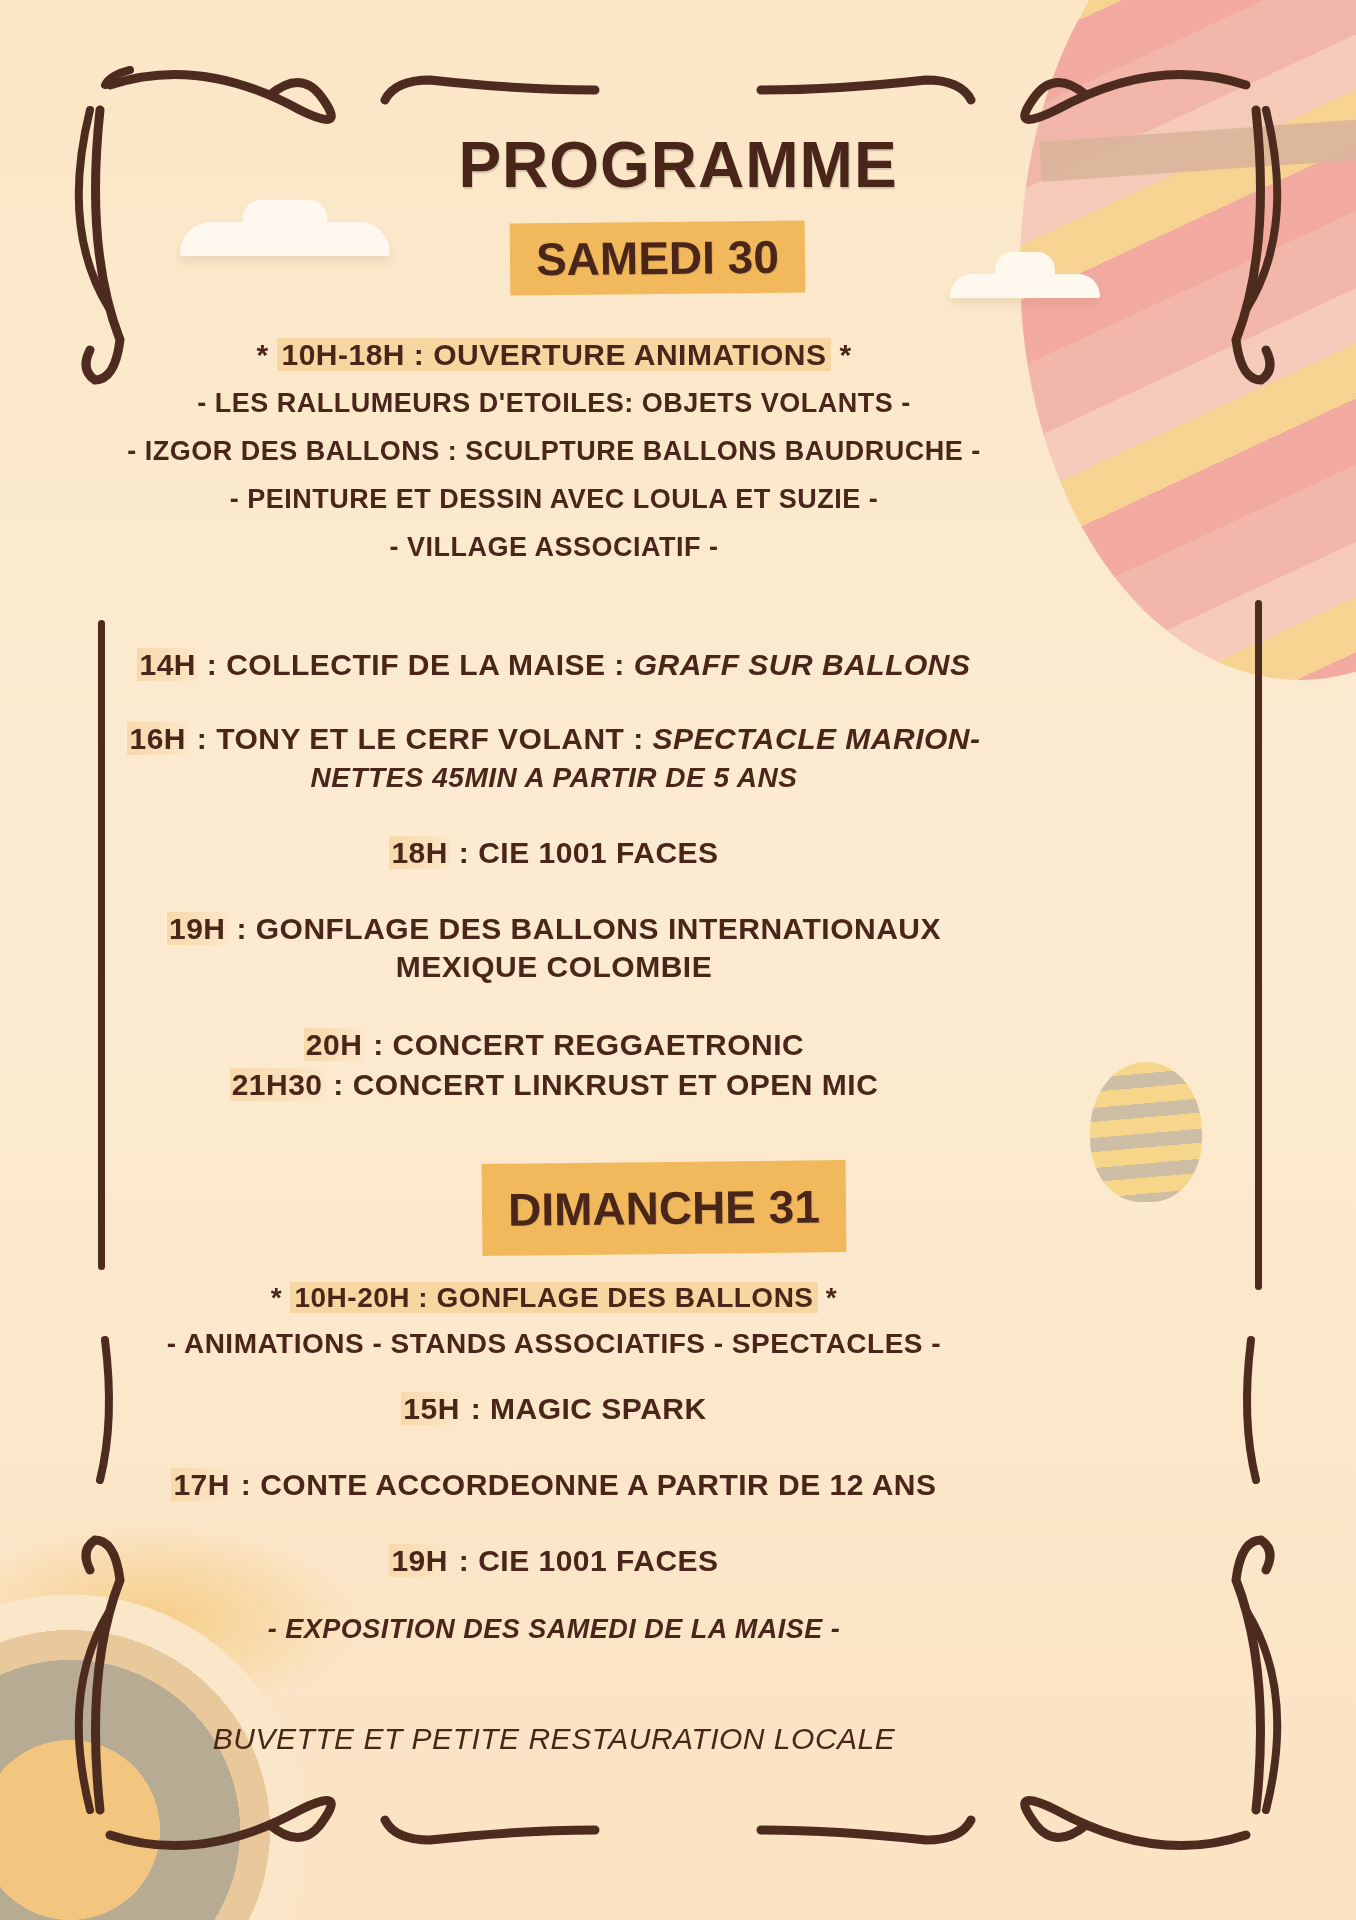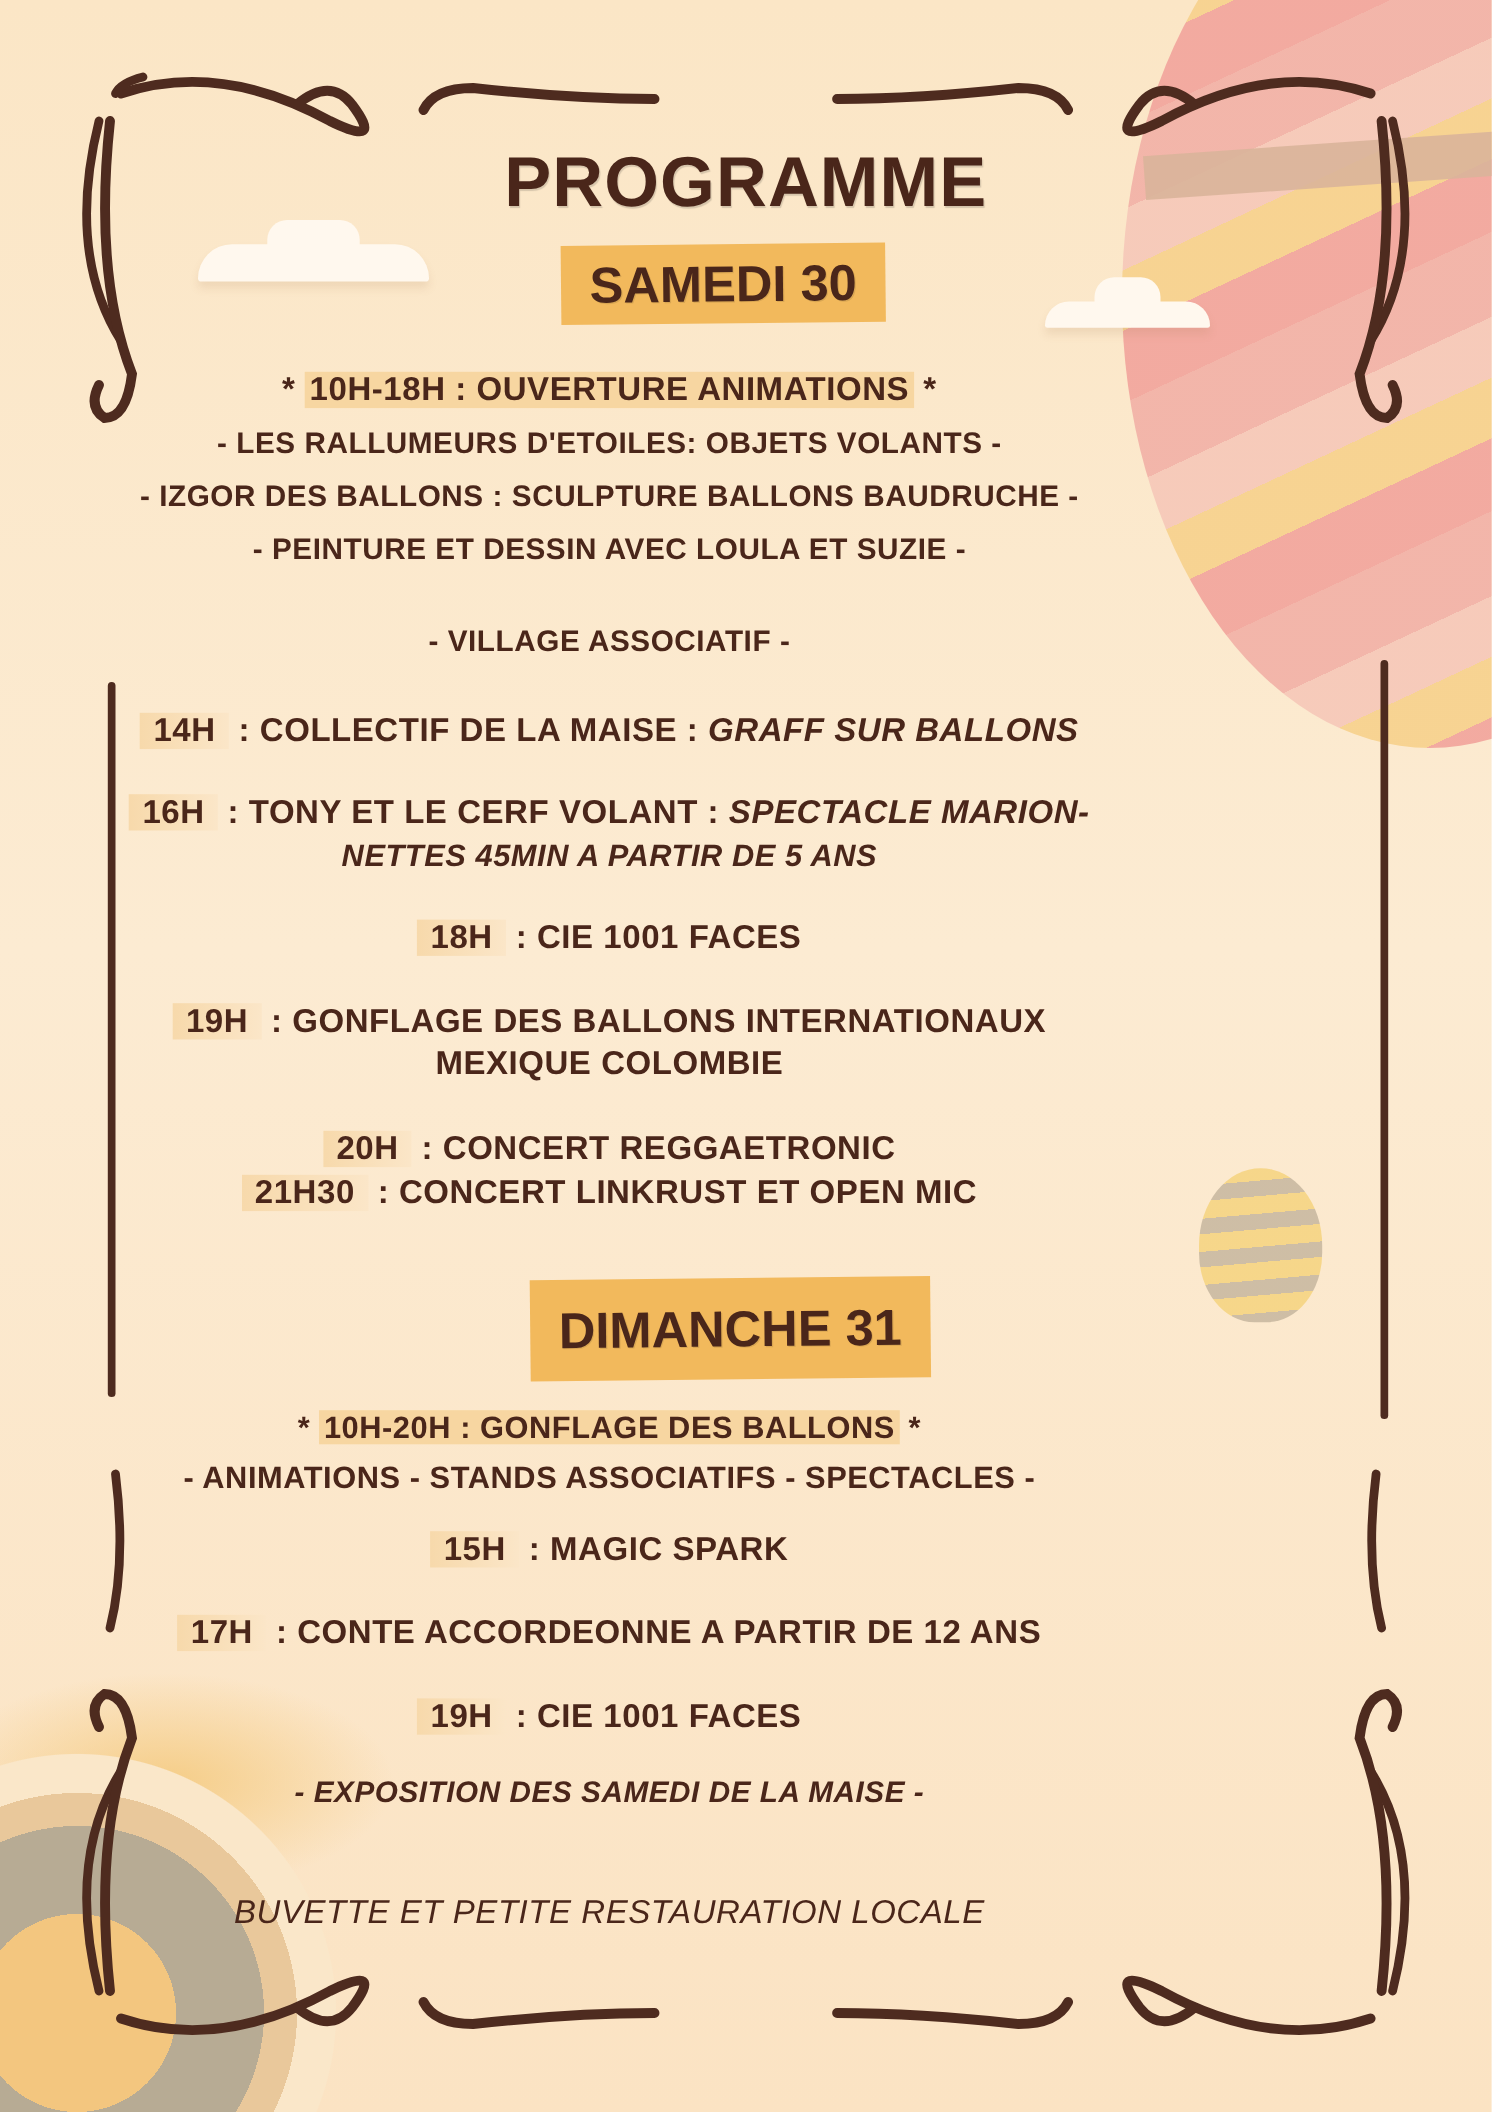--- a/index.html
+++ b/index.html
@@ -24,21 +24,21 @@
   
   .frame-line{background:#4e2b1f;border-radius:4px;}
   svg{position:absolute;overflow:visible;}
   .flourish path{fill:none;stroke:#4e2b1f;stroke-linecap:round;}
   .title{position:absolute;left:0;width:1356px;top:128px;font-size:64px;font-weight:900;letter-spacing:1px;color:#4a261a;
     text-shadow:1px 2px 1px rgba(0,0,0,.15);}
   .day-badge{position:absolute;background:#f2b95c;padding:0 26px;font-weight:900;color:#4a261a;
     transform:rotate(-0.6deg);text-shadow:1px 1px 0 rgba(0,0,0,.1);}
   .line{position:absolute;left:0;width:1108px;font-weight:700;color:#4a261a;letter-spacing:.5px;}
   .hl{background:#f7d6a1;padding:0 4px;}
-  .time{background:linear-gradient(90deg,#f7d9ab,#fbe6c8);padding:0 12px;}
+  .time{background:linear-gradient(90deg,#f7d9ab,#fbe6c8);padding:0 2px;}
   .ital{font-style:italic;}
 </style>
 </head>
 <body>
 
 <div class="abs balloon-tr"></div>
 <div class="abs balloon-tr-band"></div>
 <div class="abs balloon-bl-glow"></div>
 <div class="abs balloon-bl"></div>
 <div class="abs mini-balloon"></div>
@@ -78,21 +78,21 @@
 <div class="day-badge" style="left:510px;top:222px;height:72px;line-height:72px;font-size:46px;">SAMEDI 30</div>
 
 <div class="line" style="top:338px;font-size:30px;text-align:center;">
   <span>*</span>
   <span class="hl">10H-18H : OUVERTURE ANIMATIONS</span>
   <span>*</span>
 </div>
 <div class="line" style="top:388px;font-size:27px;text-align:center;">- LES RALLUMEURS D'ETOILES: OBJETS VOLANTS -</div>
 <div class="line" style="top:436px;font-size:27px;text-align:center;">- IZGOR DES BALLONS : SCULPTURE BALLONS BAUDRUCHE -</div>
 <div class="line" style="top:484px;font-size:27px;text-align:center;">- PEINTURE ET DESSIN AVEC LOULA ET SUZIE -</div>
-<div class="line" style="top:532px;font-size:27px;text-align:center;margin-top:36px;">- VILLAGE ASSOCIATIF -</div>
+<div class="line" style="top:532px;font-size:27px;text-align:center;">- VILLAGE ASSOCIATIF -</div>
 
 <div class="line" style="top:648px;font-size:30px;text-align:center;">
   <span class="time">14H</span><span> : COLLECTIF DE LA MAISE : </span><span class="ital">GRAFF SUR BALLONS</span>
 </div>
 <div class="line" style="top:722px;font-size:30px;text-align:center;">
   <span class="time">16H</span><span> : TONY ET LE CERF VOLANT : </span><span class="ital">SPECTACLE MARION-</span>
 </div>
 <div class="line ital" style="top:762px;font-size:28px;text-align:center;">NETTES 45MIN A PARTIR DE 5 ANS</div>
 <div class="line" style="top:836px;font-size:30px;text-align:center;">
   <span class="time">18H</span><span> : CIE 1001 FACES</span>

